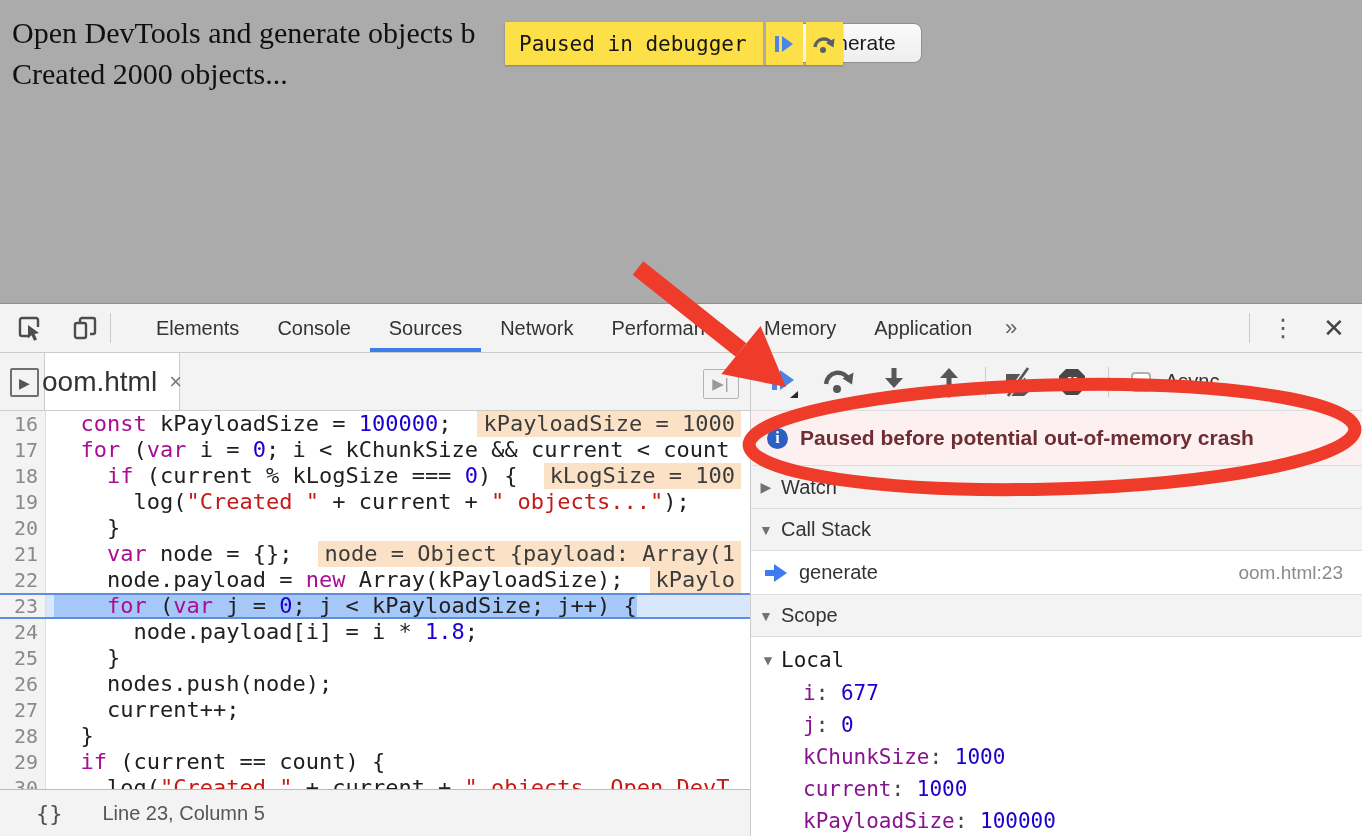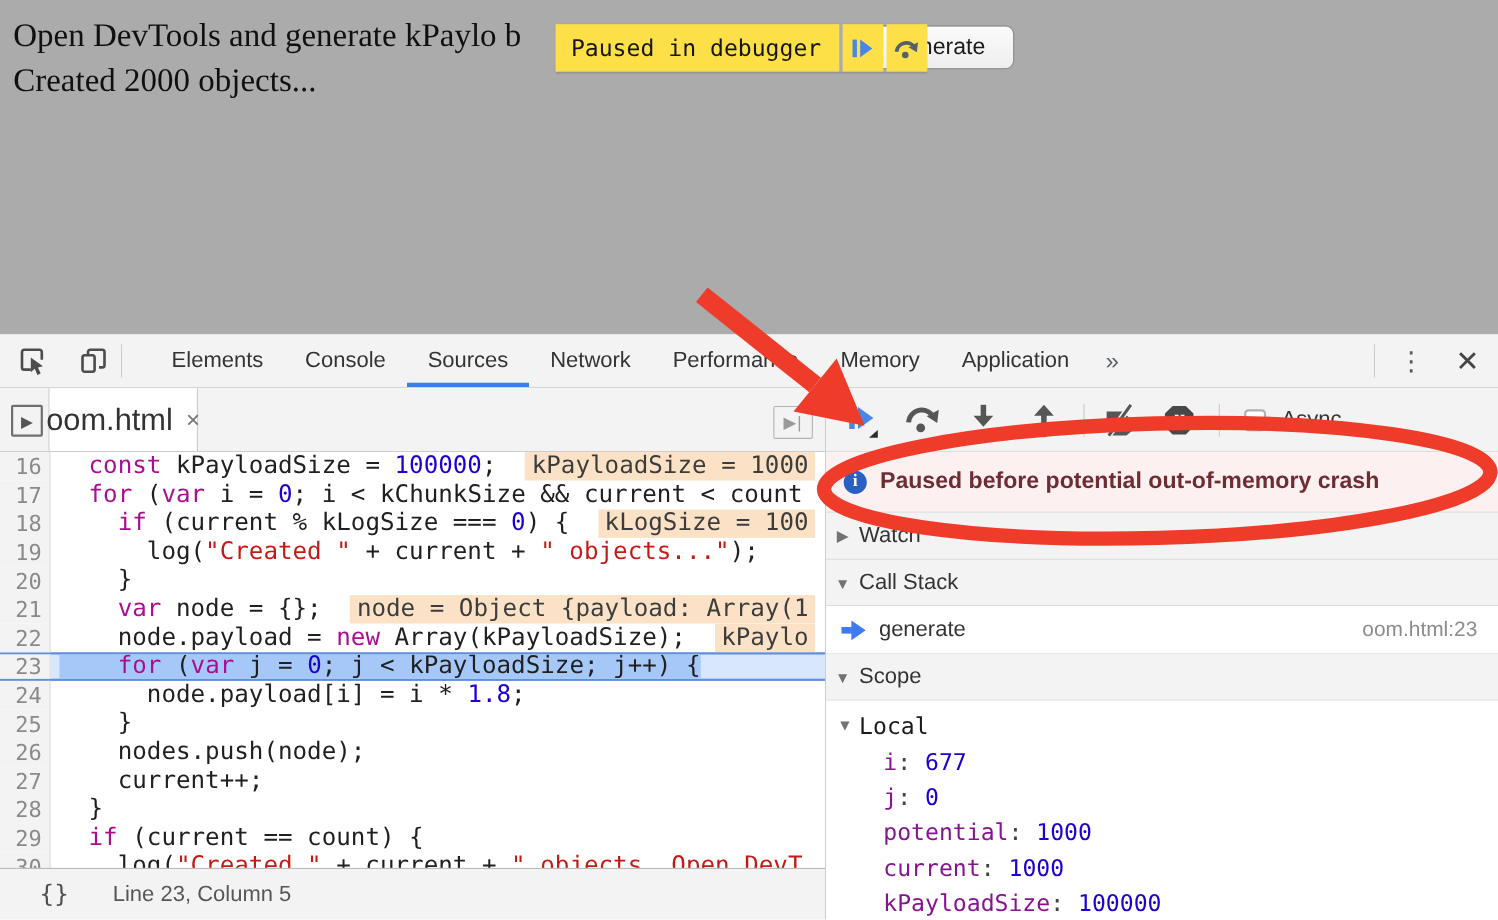--- a/index.html
+++ b/index.html
@@ -102,21 +102,21 @@
   .var-row { height:32px; line-height:32px; padding-left:52px; white-space:pre; }
   .var-name { color:#881391; } .var-colon { color:#424242; } .var-value { color:#1c00cf; }
 
   
   #annotations { left:0; top:0; width:1362px; height:836px; pointer-events:none; z-index:60; }
 </style>
 </head>
 <body>
 
 <div id="page" class="abs">
-  <div id="page-line1" class="abs page-text">Open DevTools and generate kPaylo b</div>
+  <div id="page-line1" class="abs page-text">Open DevTools and generate objects b</div>
   <div id="page-line2" class="abs page-text">Created 2000 objects...</div>
   <div id="generate-btn" class="abs">Generate</div>
   <div id="paused-banner" class="abs">
     <div id="banner-text" class="banner-seg">Paused in debugger</div>
     <div class="banner-seg banner-btn">
       <svg width="22" height="22" viewBox="0 0 22 22">
         <rect x="2" y="3" width="4" height="16" fill="#4a86e8"></rect>
         <path d="M9 3 L20 11 L9 19 Z" fill="#4a86e8"></path>
       </svg>
     </div>
@@ -280,21 +280,21 @@
     </div>
 
     <div id="scope-body" class="abs">
       <div id="local-row">
         <span class="tri">▼</span>
         <span id="local-label">Local</span>
       </div>
       <div id="scope-vars">
           <div class="var-row"><span class="var-name">i</span><span class="var-colon">: </span><span class="var-value">677</span></div>
           <div class="var-row"><span class="var-name">j</span><span class="var-colon">: </span><span class="var-value">0</span></div>
-          <div class="var-row"><span class="var-name">potential</span><span class="var-colon">: </span><span class="var-value">1000</span></div>
+          <div class="var-row"><span class="var-name">kChunkSize</span><span class="var-colon">: </span><span class="var-value">1000</span></div>
           <div class="var-row"><span class="var-name">current</span><span class="var-colon">: </span><span class="var-value">1000</span></div>
           <div class="var-row"><span class="var-name">kPayloadSize</span><span class="var-colon">: </span><span class="var-value">100000</span></div>
         </div>
     </div>
   </div>
 </div>
 
 <svg id="annotations" class="abs" viewBox="0 0 1362 836">
   <line x1="638" y1="268" x2="741" y2="350" stroke="#ee3b2a" stroke-width="17"></line>
   <polygon points="786,387 760.6,326 721.4,374" fill="#ee3b2a"></polygon>

